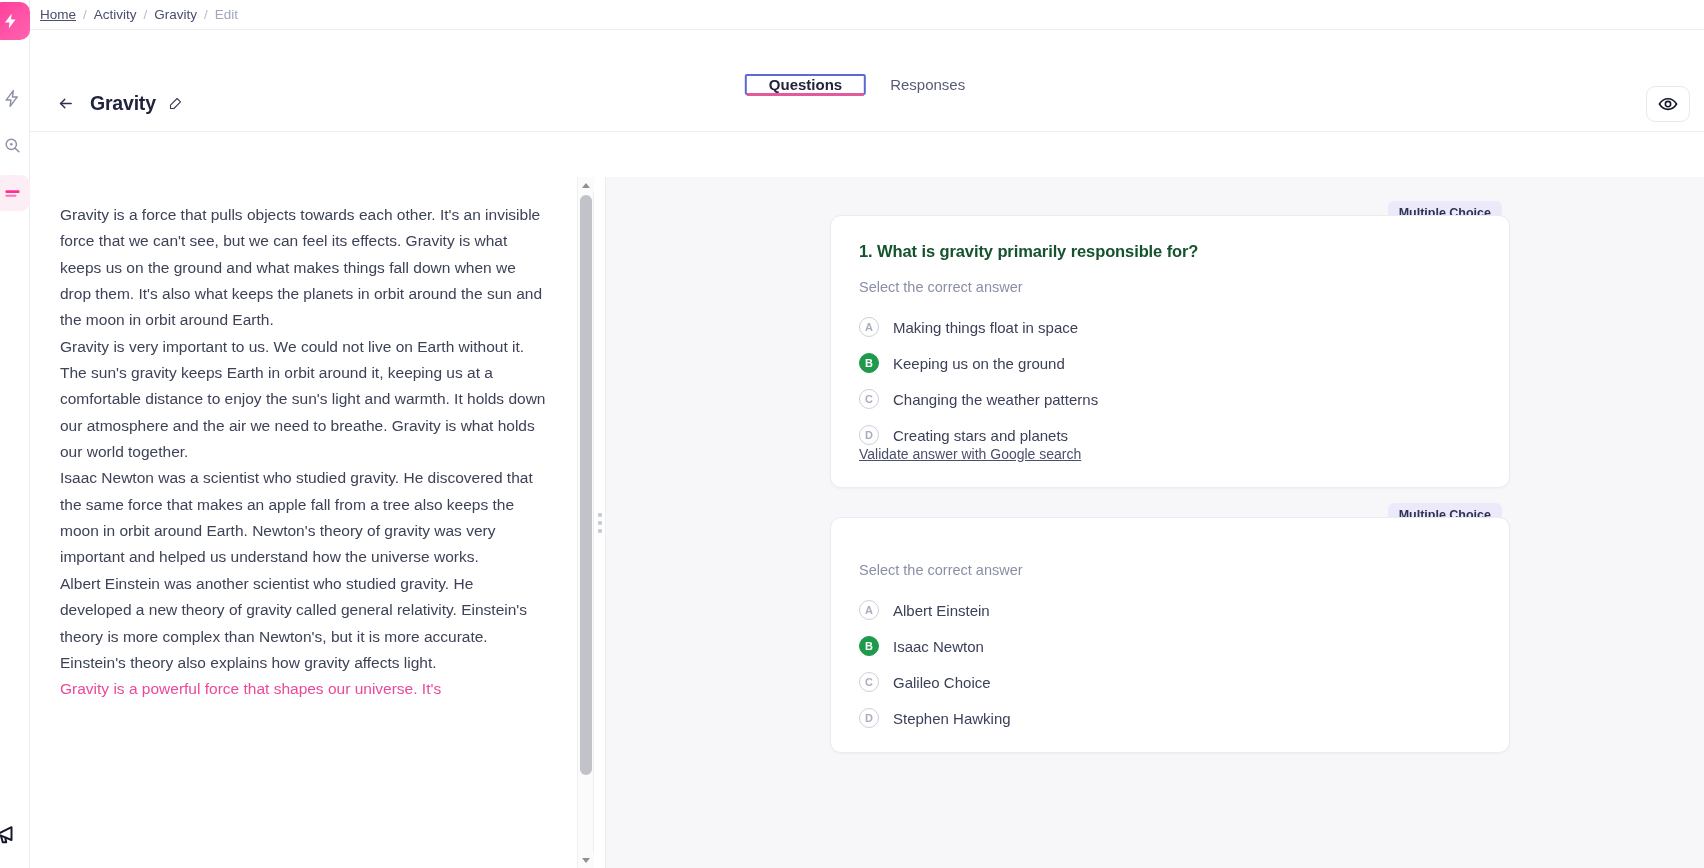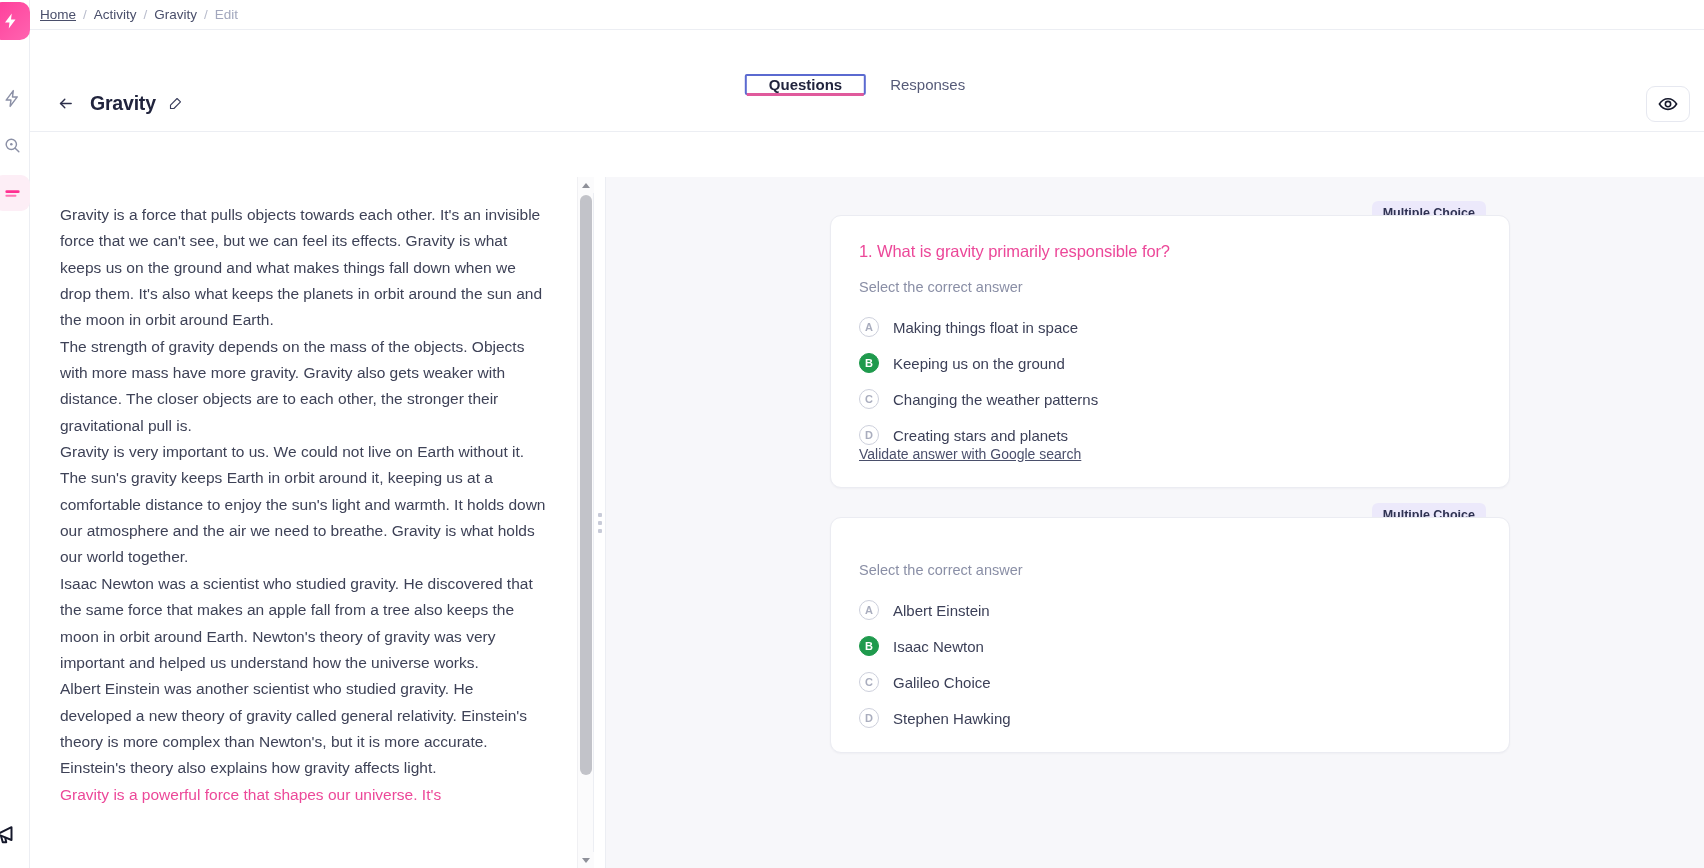--- a/index.html
+++ b/index.html
@@ -189,36 +189,36 @@
     background: #f7f7fa;
     overflow: hidden;
     position: relative;
     padding: 0;
     min-width: 0;
   }
   .q-wrap { width: 710px; margin: 0 auto; padding-top: 38px; padding-left: 30px;}
 
   .q-block { position: relative; margin-bottom: 29px; }
   .q-badge {
-    position: absolute; right: 24px; top: -14px;
+    position: absolute; right: 8px; top: -14px;
     background: #ece9fb; color: #2f3252;
     font-size: 12.5px; font-weight: bold;
     padding: 5px 11px; border-radius: 6px 6px 0 0;
     z-index: 2;
   }
   .q-card {
     background: #ffffff;
     border: 1px solid #ebecf2;
     border-radius: 11px;
     padding: 26px 28px 24px 28px;
     position: relative; z-index: 3;
     box-shadow: 0 1px 2px rgba(28,30,60,0.035);
   }
   .q-title {
-    font-size: 16.5px; font-weight: normal; color: #ec4899;
+    font-size: 16.5px; font-weight: bold; color: #14532d;
     letter-spacing: -0.1px;
   }
   .q-sub {
     font-size: 14.5px; color: #8a8fa6;
     margin-top: 18px;
   }
   .opts { margin-top: 22px; }
   .opt {
     display: flex; align-items: center;
     margin-bottom: 16px; cursor: pointer;
@@ -320,21 +320,20 @@
           <circle cx="12" cy="12" r="3.2"></circle>
         </svg>
       </div>
     </div>
 
     <div class="split">
 
       <div class="source-pane">
         <div class="source-text">
           <p>Gravity is a force that pulls objects towards each other. It's an invisible force that we can't see, but we can feel its effects. Gravity is what keeps us on the ground and what makes things fall down when we drop them. It's also what keeps the planets in orbit around the sun and the moon in orbit around Earth.</p>
-          <p>The strength of gravity depends on the mass of the objects. Objects with more mass have more gravity. Gravity also gets weaker with distance. The closer objects are to each other, the stronger their gravitational pull is.</p>
           <p>Gravity is very important to us. We could not live on Earth without it. The sun's gravity keeps Earth in orbit around it, keeping us at a comfortable distance to enjoy the sun's light and warmth. It holds down our atmosphere and the air we need to breathe. Gravity is what holds our world together.</p>
           <p>Isaac Newton was a scientist who studied gravity. He discovered that the same force that makes an apple fall from a tree also keeps the moon in orbit around Earth. Newton's theory of gravity was very important and helped us understand how the universe works.</p>
           <p>Albert Einstein was another scientist who studied gravity. He developed a new theory of gravity called general relativity. Einstein's theory is more complex than Newton's, but it is more accurate. Einstein's theory also explains how gravity affects light.</p>
           <p class="faded">Gravity is a powerful force that shapes our universe. It's</p>
         </div>
         <div class="vscroll">
           <div class="arrow up">
               <i></i>
             </div>
           <div class="thumb"></div>

